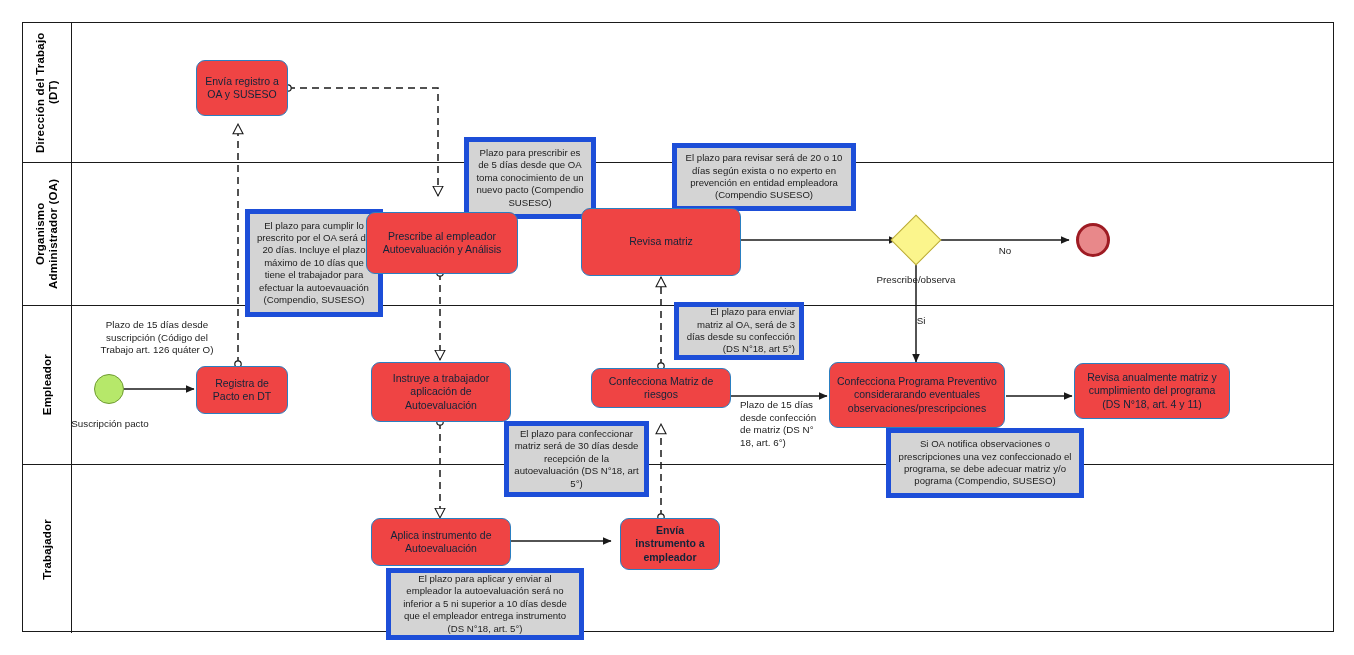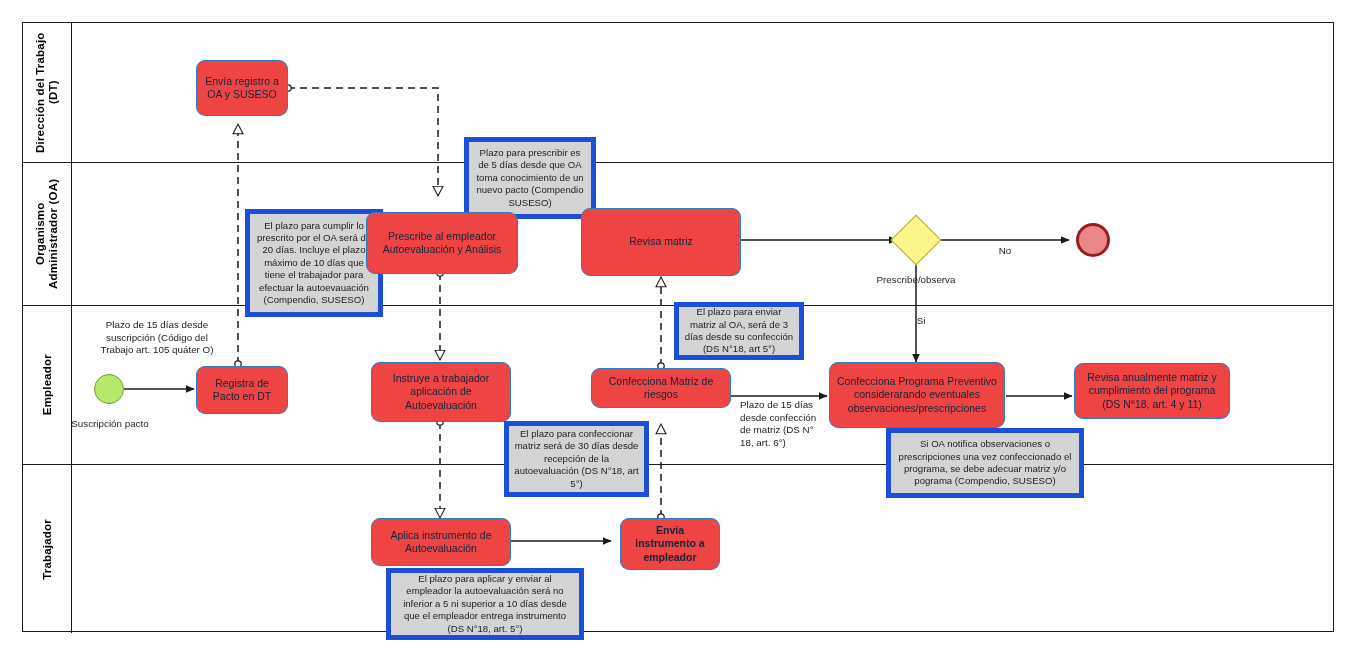--- a/index.html
+++ b/index.html
@@ -112,44 +112,45 @@
   </div>
 
   <div class="task" style="left:196px;top:60px;width:92px;height:56px;">Envía registro a OA y SUSESO</div>
 
   <div class="note" style="left:464px;top:137px;width:132px;height:82px;">Plazo para prescribir es de 5 días desde que OA toma conocimiento de un nuevo pacto (Compendio SUSESO)</div>
 
   <div class="note" style="left:245px;top:209px;width:138px;height:108px;">El plazo para cumplir lo prescrito por el OA será de 20 días. Incluye el plazo máximo de 10 días que tiene el trabajador para efectuar la autoevauación (Compendio, SUSESO)</div>
 
   <div class="task" style="left:366px;top:212px;width:152px;height:62px;">Prescribe al empleador Autoevaluación  y Análisis</div>
 
+  <div class="note" style="left:672px;top:143px;width:184px;height:68px;">El plazo para revisar será de 20 o 10 días según exista o no experto en prevención en entidad empleadora (Compendio SUSESO)</div>
 
   <div class="task" style="left:581px;top:208px;width:160px;height:68px;">Revisa matriz</div>
 
   <div class="gw" style="left:898px;top:222px;"></div>
   <div class="lbl c" style="left:854px;top:274px;width:124px;">Prescribe/observa</div>
   <div class="lbl c" style="left:990px;top:245px;width:30px;">No</div>
   <div class="lbl c" style="left:906px;top:315px;width:30px;">Si</div>
 
   <div class="ev-end" style="left:1076px;top:223px;"></div>
 
-  <div class="lbl c" style="left:96px;top:319px;width:122px;">Plazo de 15 días desde suscripción (Código del Trabajo art. 105 quáter O)</div>
+  <div class="lbl c" style="left:96px;top:319px;width:122px;">Plazo de 15 días desde suscripción (Código del Trabajo art. 126 quáter O)</div>
 
   <div class="ev-start" style="left:94px;top:374px;"></div>
   <div class="lbl c" style="left:70px;top:418px;width:80px;">Suscripción pacto</div>
 
   <div class="task" style="left:196px;top:366px;width:92px;height:48px;">Registra de Pacto en DT</div>
 
   <div class="task" style="left:371px;top:362px;width:140px;height:60px;">Instruye a trabajador aplicación de Autoevaluación</div>
 
   <div class="note" style="left:504px;top:421px;width:145px;height:76px;">El plazo para confeccionar matriz será de 30 días desde recepción de la autoevaluación (DS N°18, art 5°)</div>
 
   <div class="task" style="left:591px;top:368px;width:140px;height:40px;">Confecciona Matriz de riesgos</div>
 
-  <div class="note" style="left:674px;top:302px;width:130px;height:58px;">El plazo para enviar matriz al OA, será de 3 días desde su confección (DS N°18, art 5°)</div>
+  <div class="note" style="left:674px;top:302px;width:130px;height:58px;text-align:right;">El plazo para enviar matriz al OA, será de 3 días desde su confección (DS N°18, art 5°)</div>
 
   <div class="lbl l" style="left:740px;top:399px;width:86px;">Plazo de 15 días desde confección de matriz (DS N° 18, art. 6°)</div>
 
   <div class="task" style="left:829px;top:362px;width:176px;height:66px;">Confecciona Programa Preventivo considerarando eventuales observaciones/prescripciones</div>
 
   <div class="note" style="left:886px;top:428px;width:198px;height:70px;">Si OA notifica observaciones o prescripciones una vez confeccionado el programa, se debe adecuar matriz y/o pograma  (Compendio, SUSESO)</div>
 
   <div class="task" style="left:1074px;top:363px;width:156px;height:56px;">Revisa anualmente matriz y cumplimiento del programa (DS N°18, art. 4 y 11)</div>
 
   <div class="task" style="left:371px;top:518px;width:140px;height:48px;">Aplica instrumento de Autoevaluación</div>

